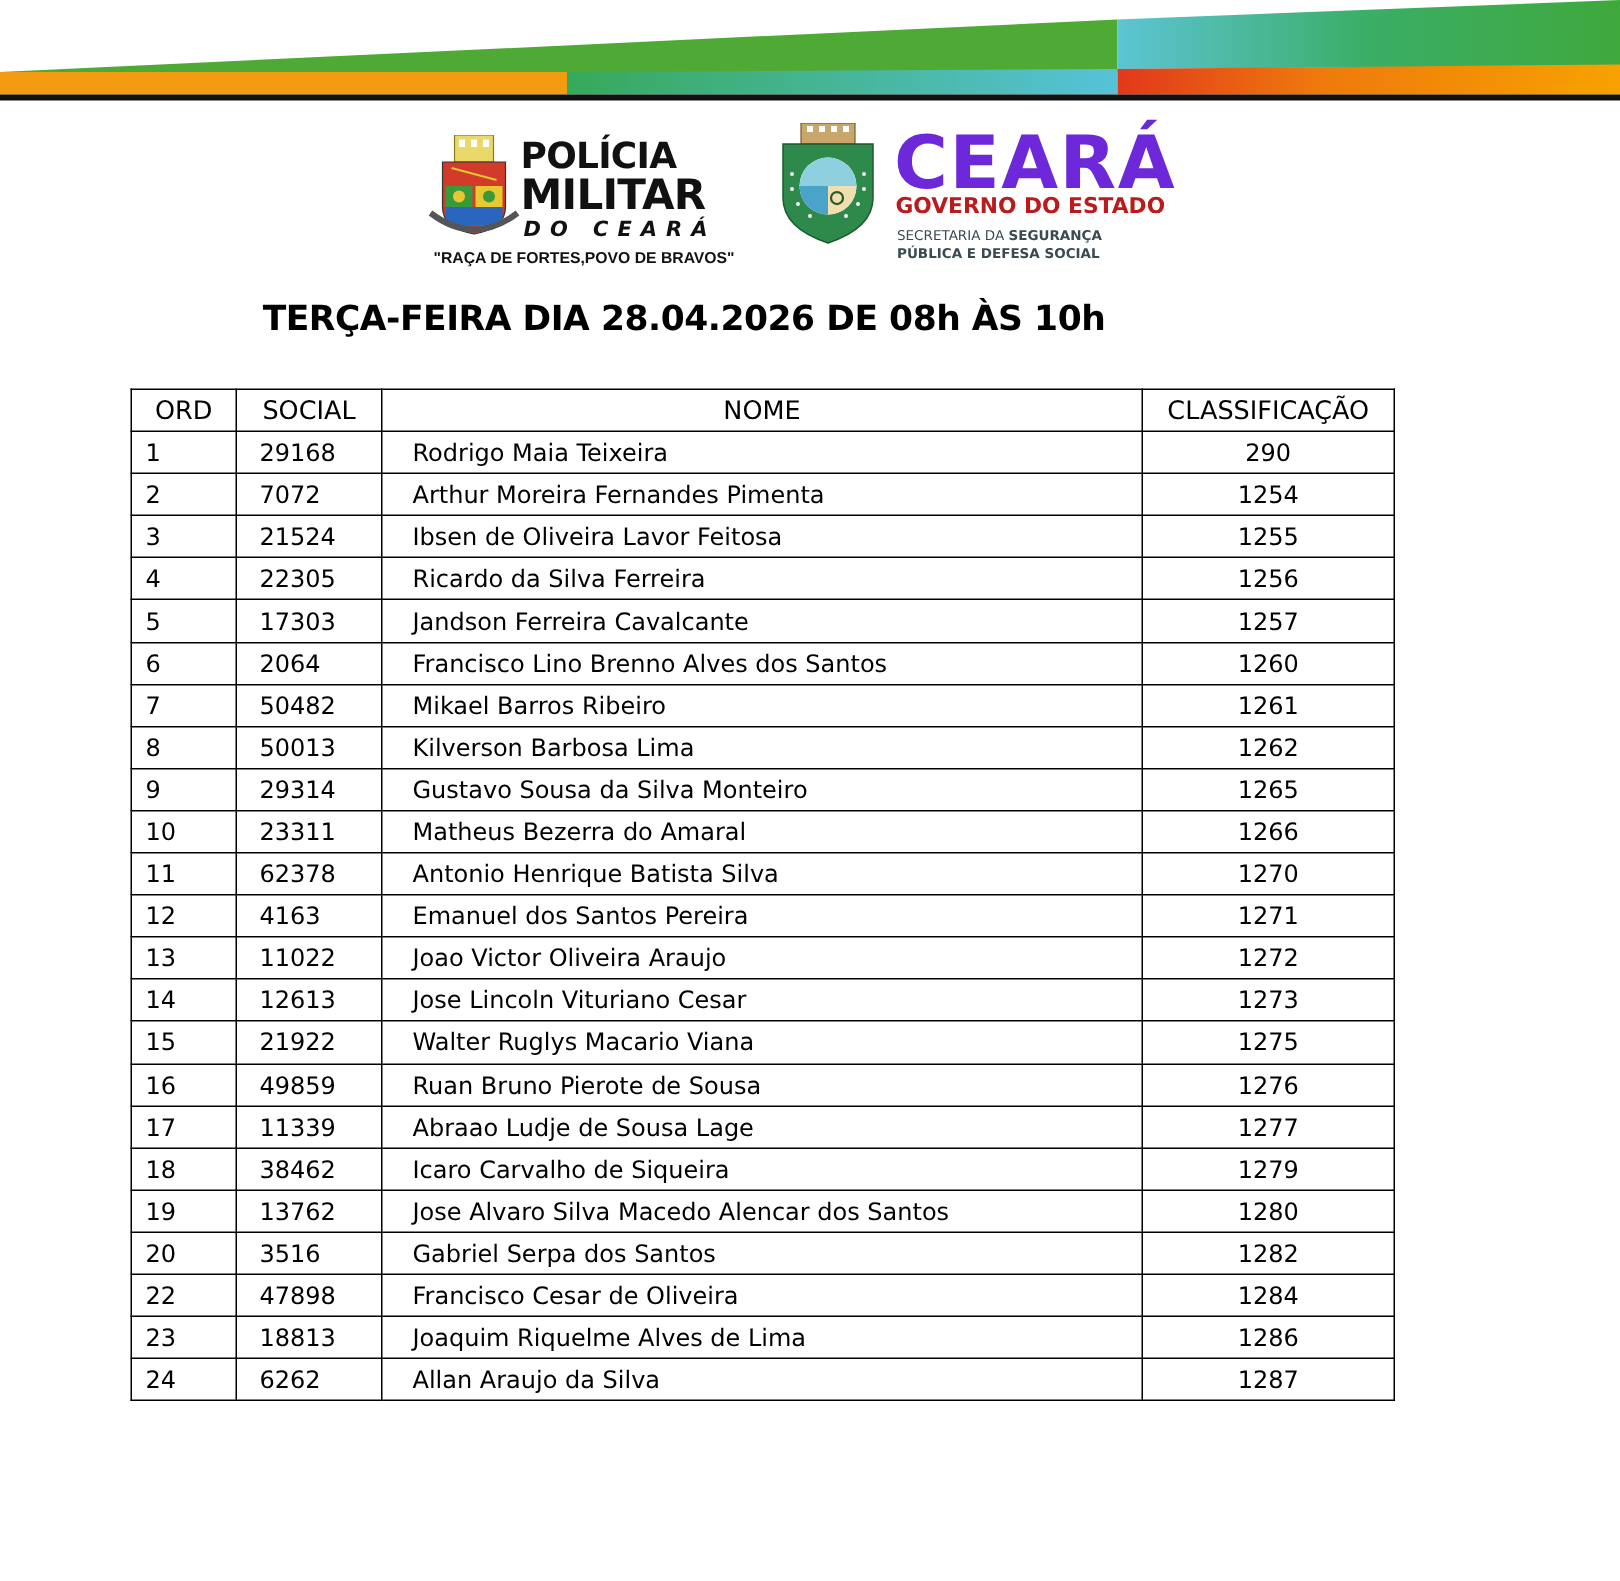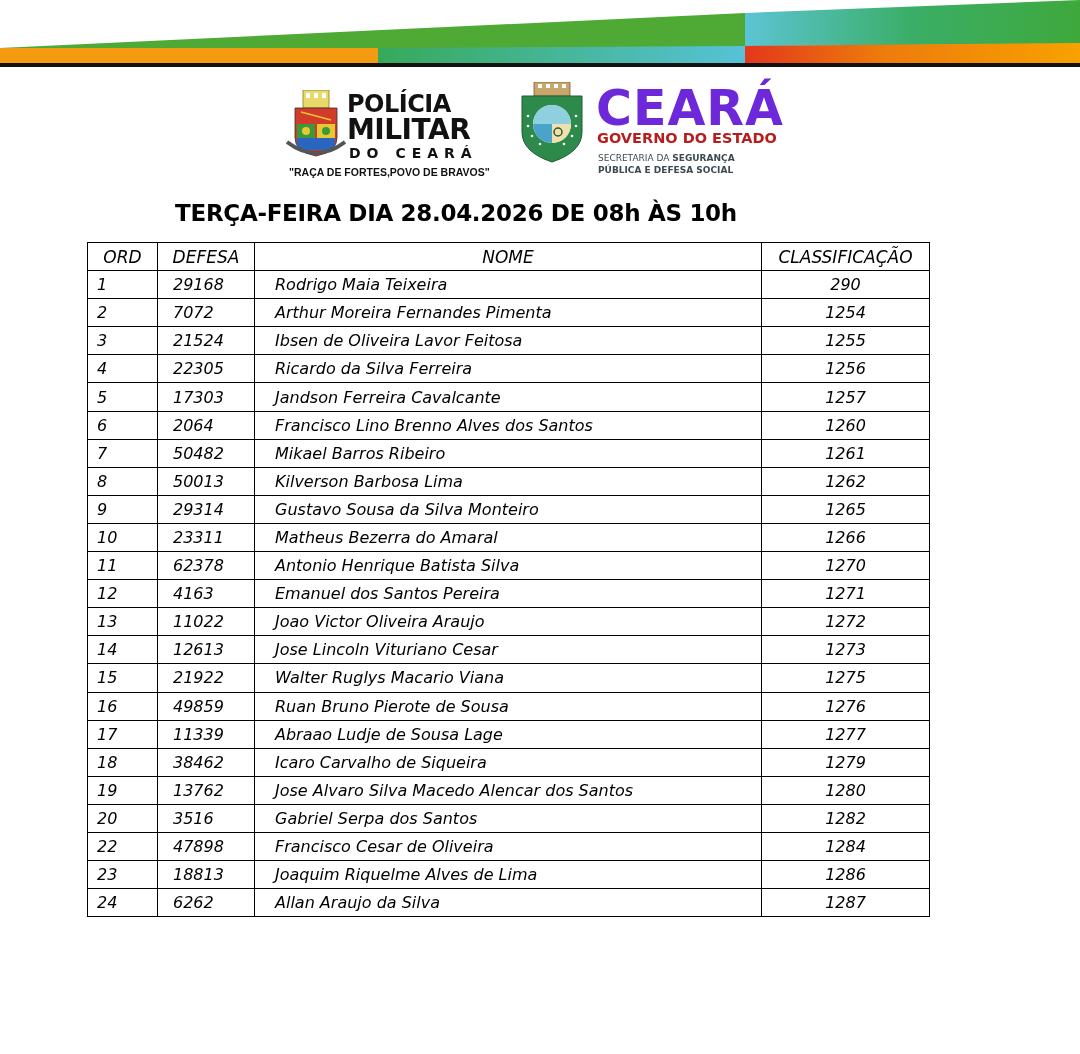--- a/index.html
+++ b/index.html
@@ -6,33 +6,33 @@
   html, body { width: 1080px; height: 1054px; background: #ffffff; overflow: hidden; }
   body { position: relative; font-family: "Liberation Sans", sans-serif; color: #000; }
 
   .banner { position: absolute; left: 0; top: 0; width: 1080px; height: 68px; }
 
   .logo-pm { position: absolute; left: 285px; top: 88px; width: 200px; height: 92px; }
   .pm-shield { position: absolute; left: 0; top: 2px; width: 62px; height: 72px; }
   .pm-title { position: absolute; left: 62px; top: 4px; font-family: "DejaVu Sans", sans-serif; font-weight: bold; color: #111; line-height: 1; }
   .pm-title .l1 { display: block; font-size: 24px; letter-spacing: -0.5px; }
   .pm-title .l2 { display: block; font-size: 28px; letter-spacing: -0.5px; margin-top: 0px; }
-  .pm-title .l3 { display: block; font-size: 14px; letter-spacing: 6px; margin-top: 2px; padding-left: 2px; }
+  .pm-title .l3 { display: block; font-size: 14px; letter-spacing: 6px; margin-top: 2px; padding-left: 2px; font-style: italic; }
   .pm-motto { position: absolute; left: 4px; top: 78px; font-size: 10.5px; font-weight: bold; white-space: nowrap; color: #111; }
 
   .logo-ce { position: absolute; left: 518px; top: 82px; width: 280px; height: 96px; }
   .ce-shield { position: absolute; left: 0; top: 0; width: 68px; height: 82px; }
   .ce-title { position: absolute; left: 78px; top: 2px; font-family: "DejaVu Sans", sans-serif; font-weight: bold; color: #6d28d9; font-size: 49px; letter-spacing: 1px; line-height: 1; }
   .ce-sub { position: absolute; left: 79px; top: 48px; font-family: "DejaVu Sans", sans-serif; font-weight: bold; color: #b91c1c; font-size: 14.5px; white-space: nowrap; }
   .ce-sec { position: absolute; left: 80px; top: 70px; font-family: "DejaVu Sans", sans-serif; color: #3b4a52; font-size: 9px; line-height: 12px; white-space: nowrap; }
   .ce-sec b { font-weight: bold; }
 
   .heading { position: absolute; left: 0; top: 200px; width: 912px; text-align: center; font-size: 23px; font-weight: bold; font-family: "DejaVu Sans", sans-serif; letter-spacing: -0.3px; }
 
-  table.list { position: absolute; left: 87px; top: 242px; border-collapse: collapse; font-family: "DejaVu Sans", sans-serif; font-size: 16px; font-style: italic; }
+  table.list { position: absolute; left: 87px; top: 259px; border-collapse: collapse; font-family: "DejaVu Sans", sans-serif; font-size: 16px; }
   table.list th, table.list td { border: 1px solid #000; height: 28.1px; padding: 0 8px; white-space: nowrap; font-weight: normal; }
   table.list th { font-size: 17px; text-align: center; }
   table.list th.c-ord { text-align: center; }
   table.list td.c-ord { text-align: left; padding-left: 9px; }
   table.list td.c-ped { text-align: left; padding-left: 15px; }
   table.list td.c-nome { text-align: left; padding-left: 20px; }
   table.list td.c-cls { text-align: center; }
   col.w-ord { width: 70px; }
   col.w-ped { width: 97px; }
   col.w-nome { width: 507px; }
@@ -124,21 +124,21 @@
 <table class="list">
   <colgroup>
     <col class="w-ord">
       <col class="w-ped">
       <col class="w-nome">
       <col class="w-cls">
   </colgroup>
   <thead>
     <tr>
       <th class="c-ord">ORD</th>
-      <th class="c-ped">DEFESA</th>
+      <th class="c-ped">SOCIAL</th>
       <th class="c-nome">NOME</th>
       <th class="c-cls">CLASSIFICAÇÃO</th>
     </tr>
   </thead>
   <tbody id="table-body">
       <tr>
         <td class="c-ord">1</td>
         <td class="c-ped">29168</td>
         <td class="c-nome">Rodrigo Maia Teixeira</td>
         <td class="c-cls">290</td>

